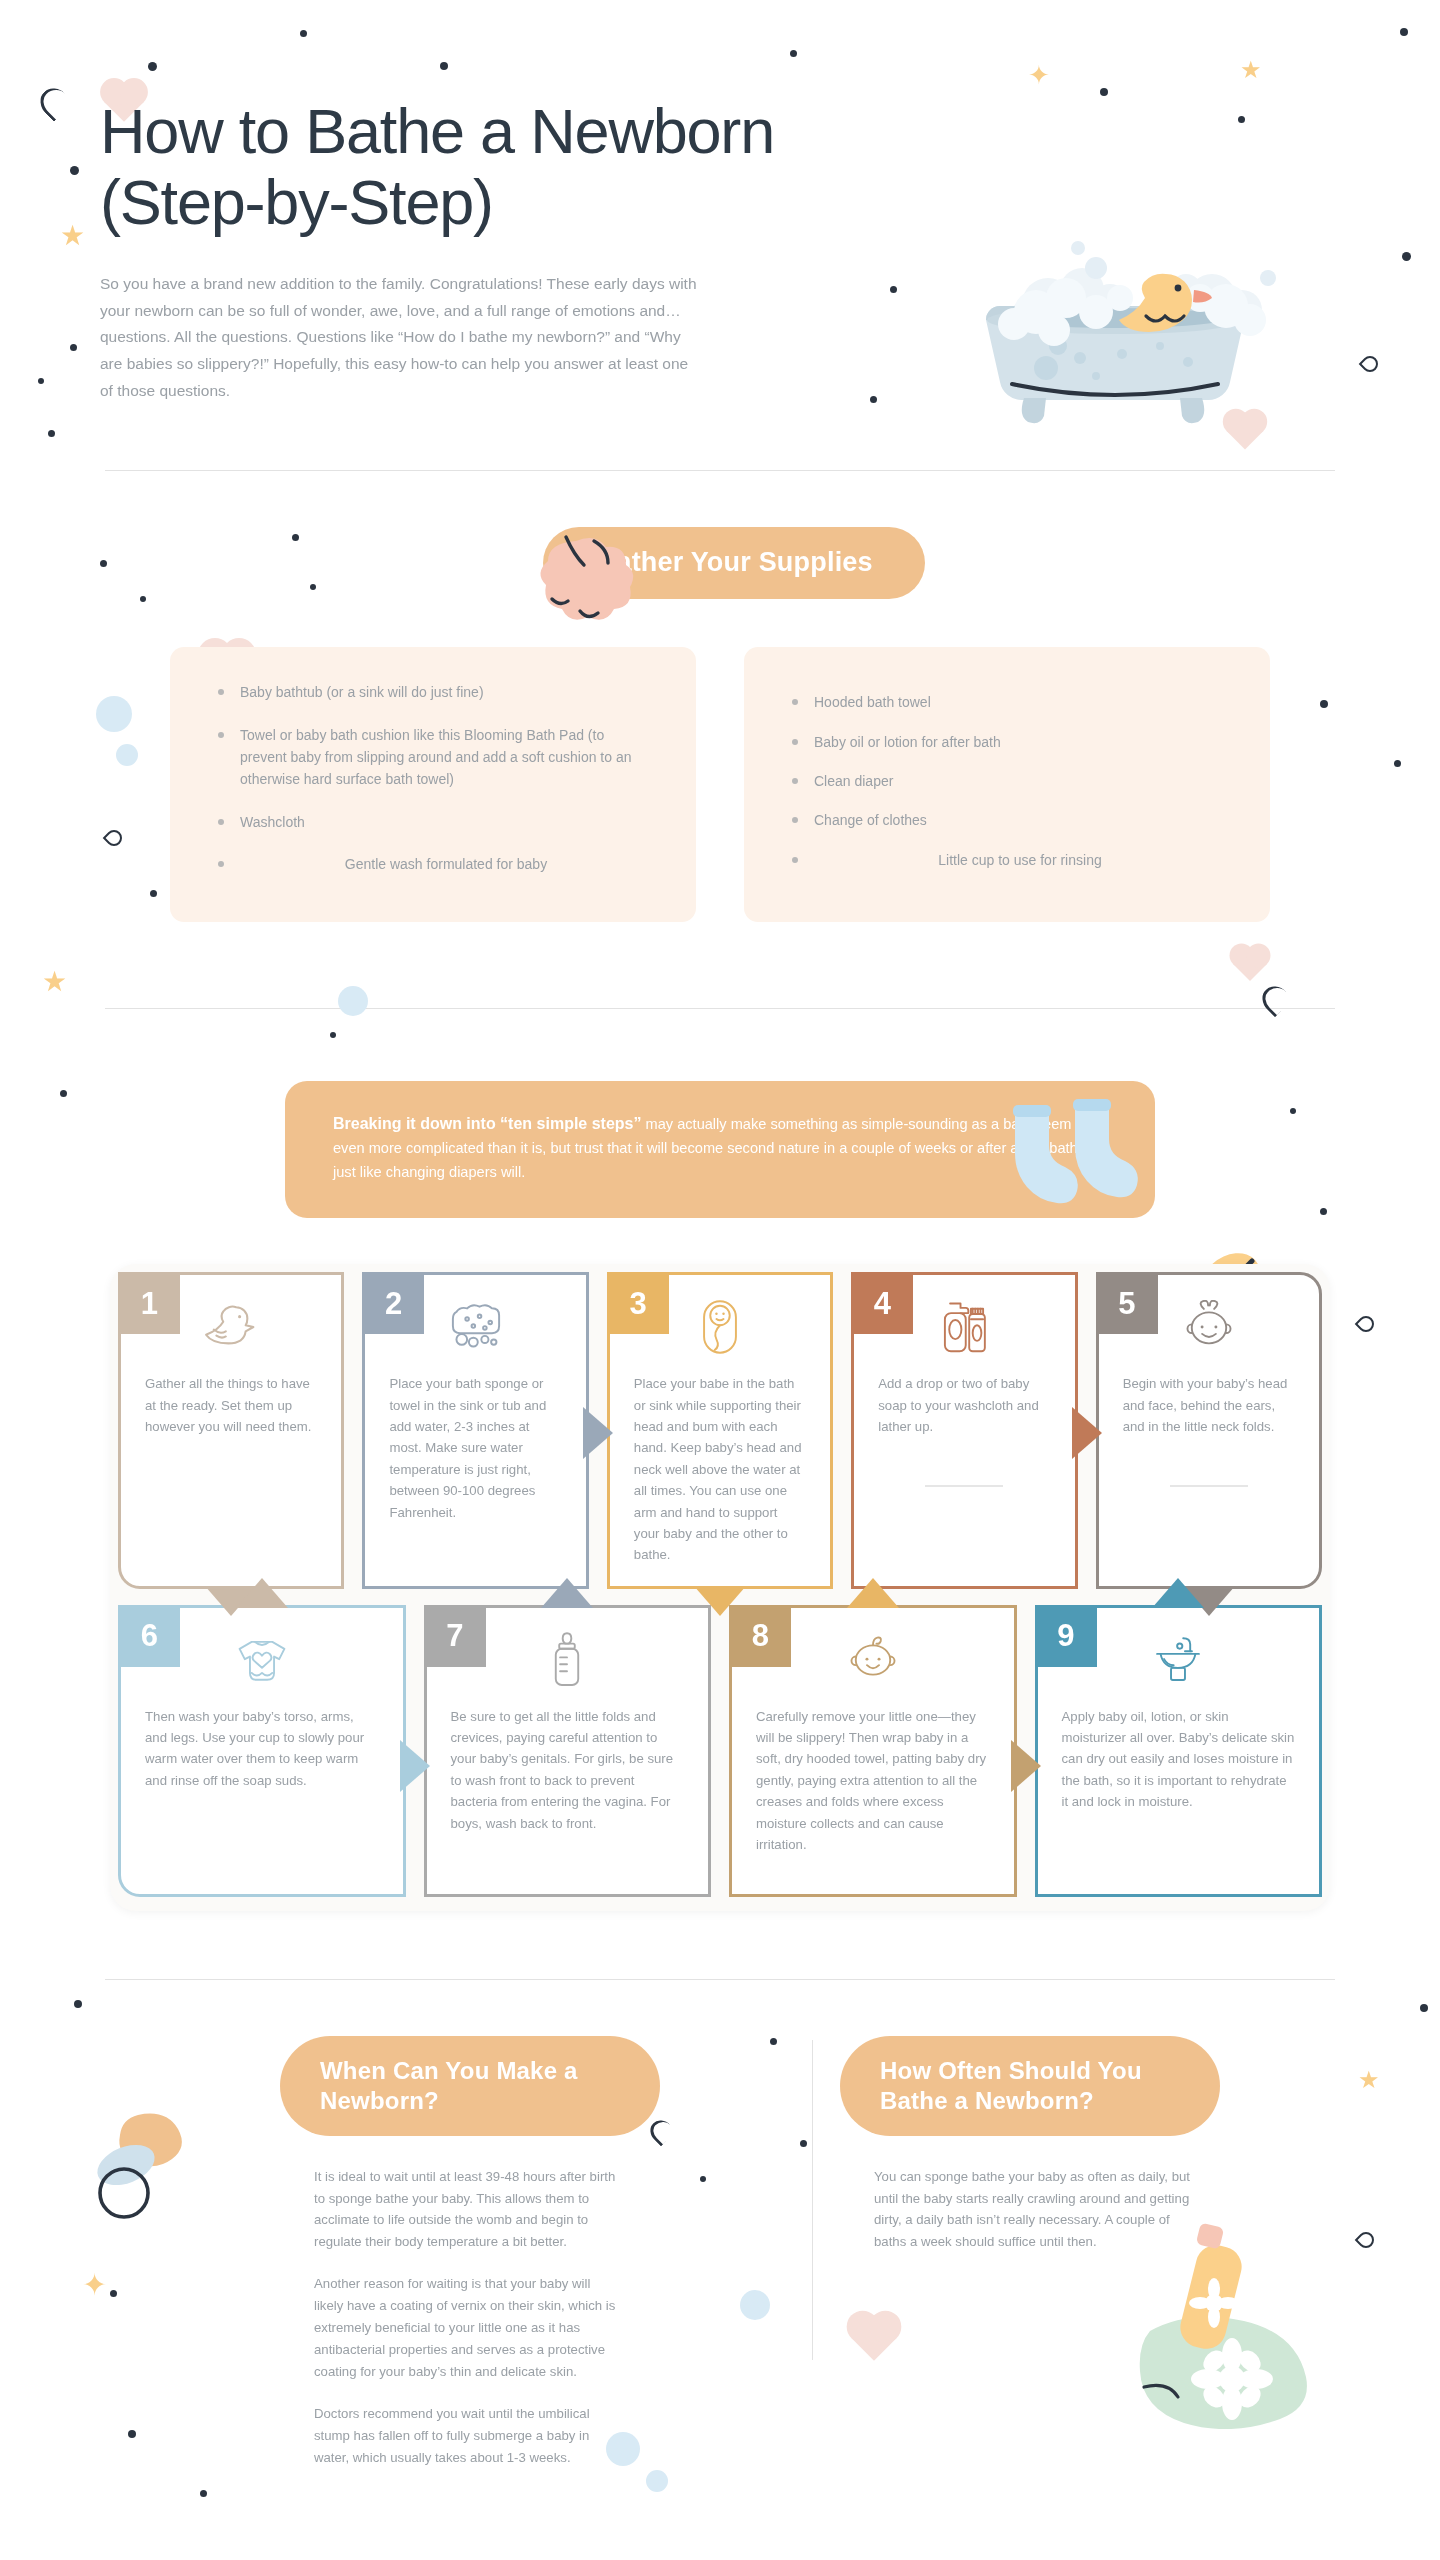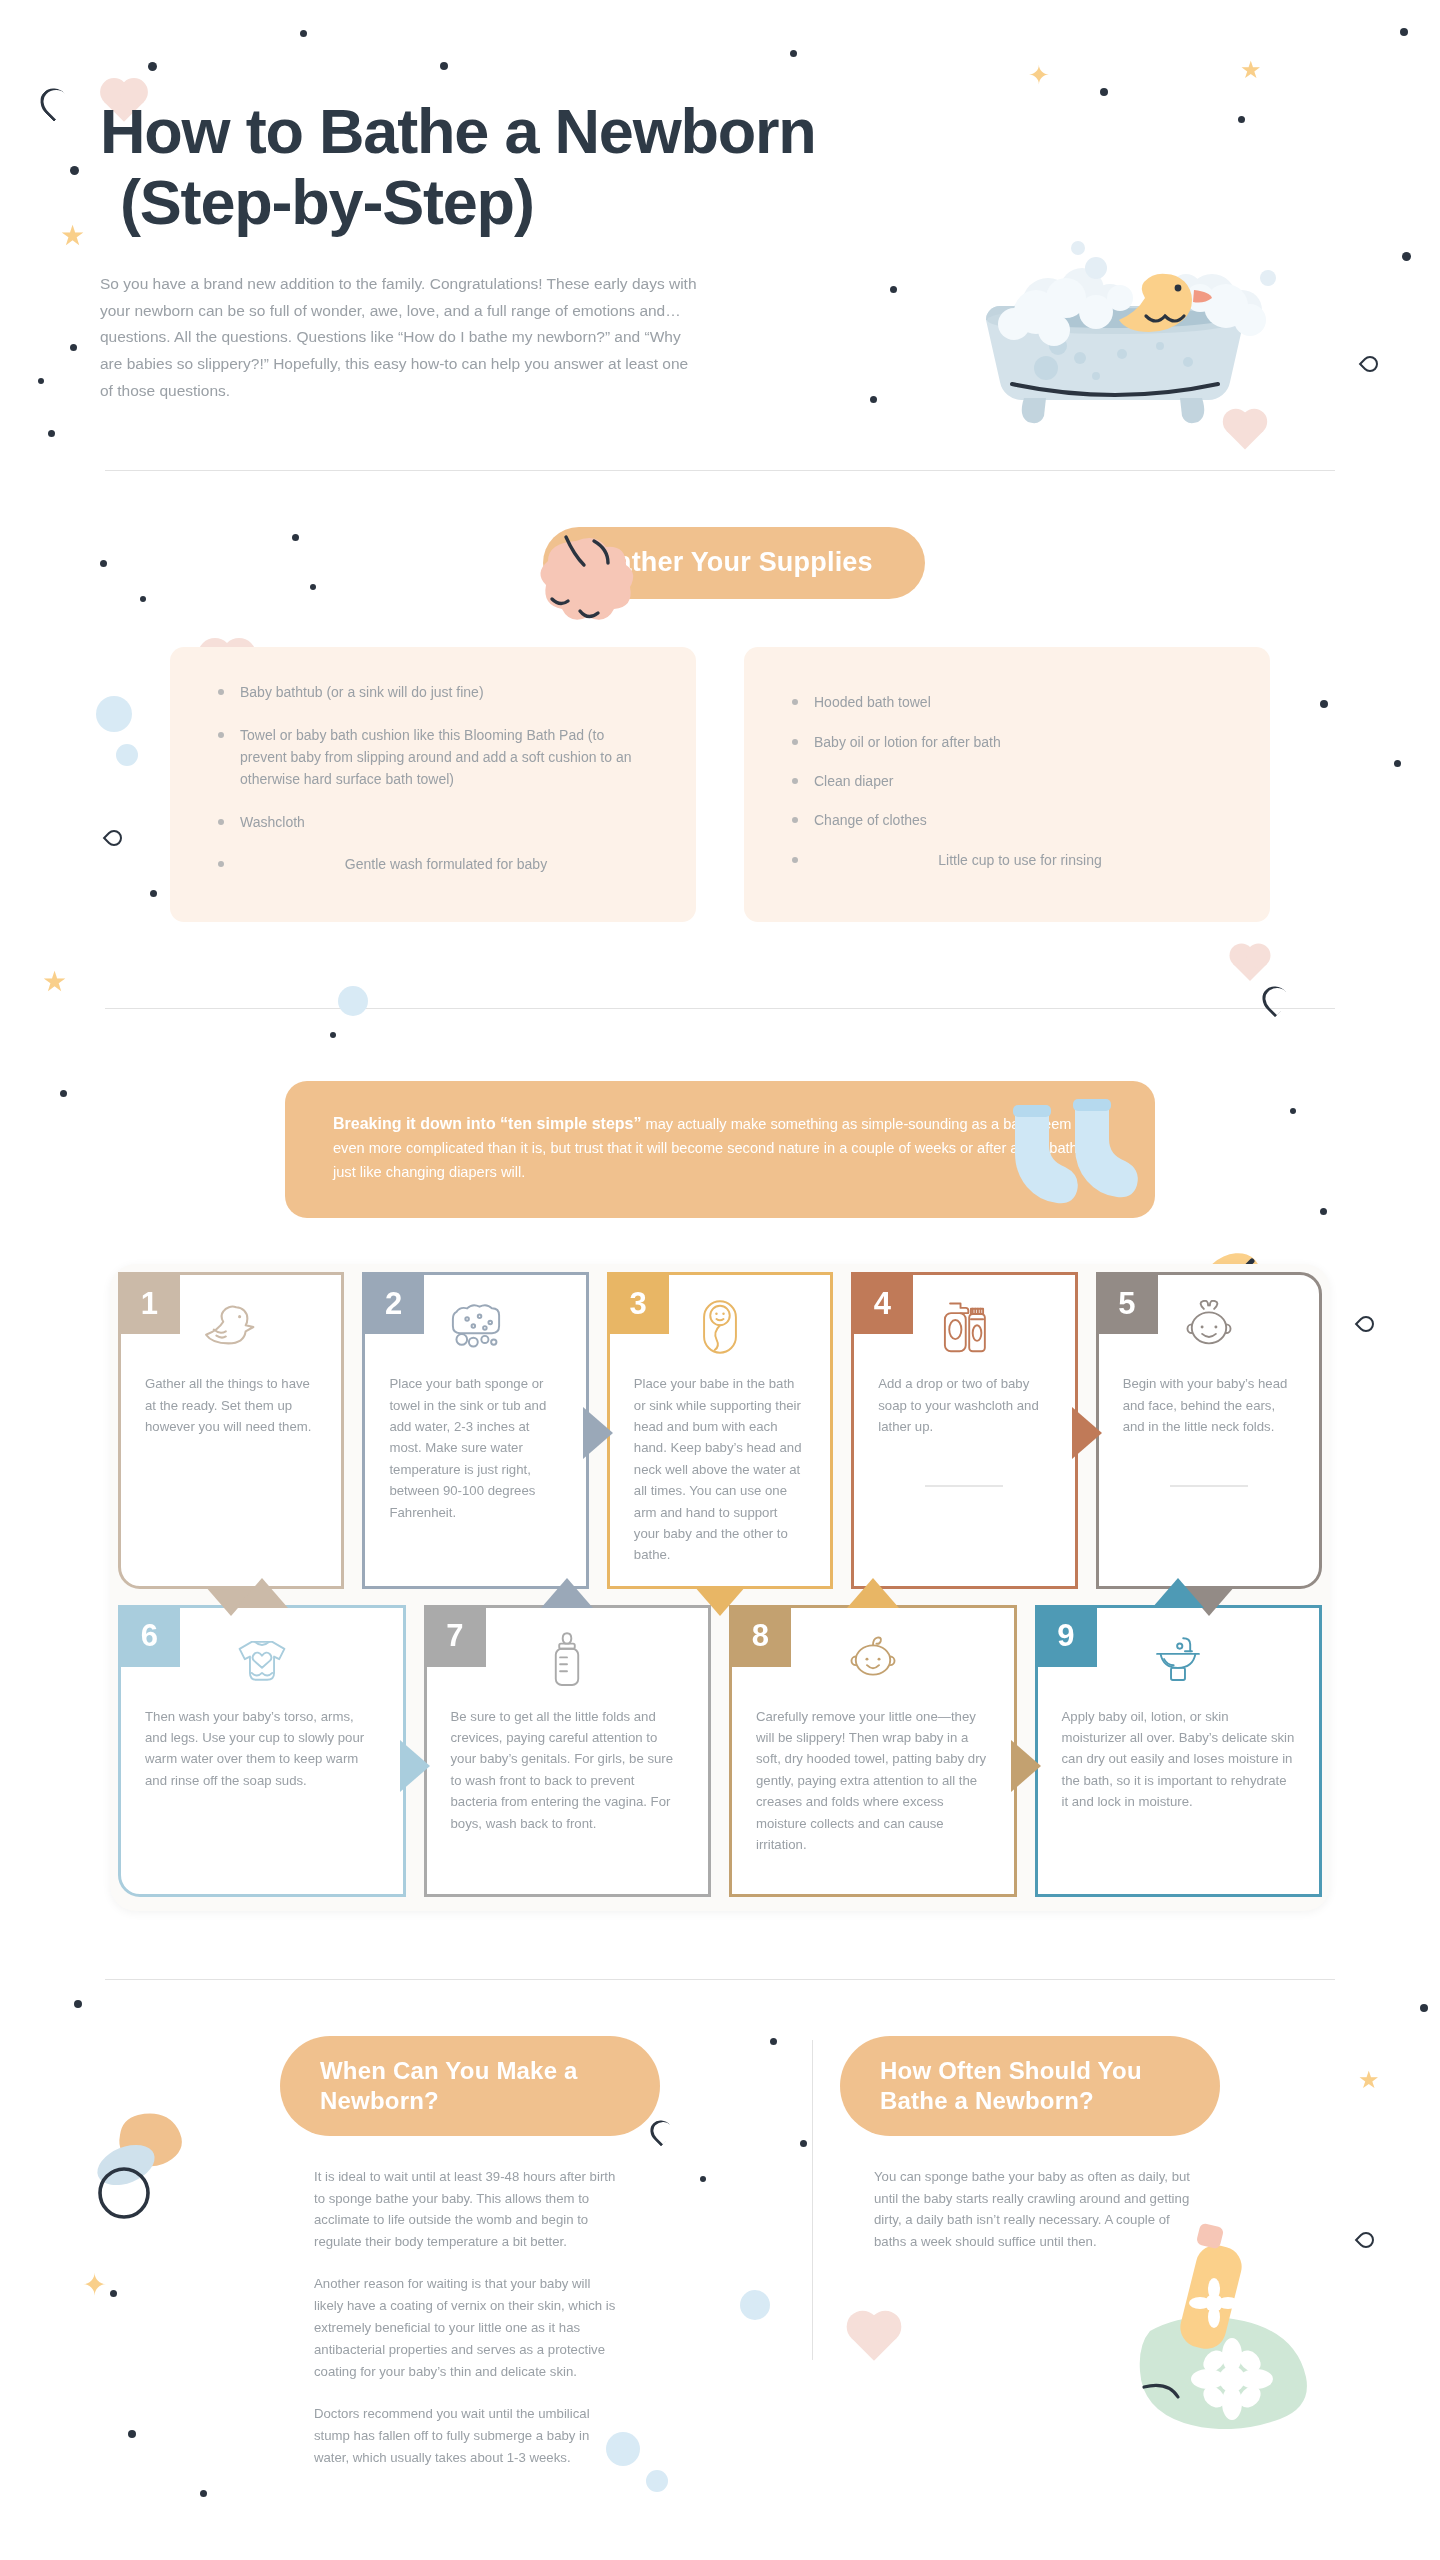--- a/index.html
+++ b/index.html
@@ -52,27 +52,27 @@
     border: 2px solid #2b3440;
     border-radius: 0 50% 50% 50%;
     transform: rotate(-45deg);
   }
 
   
   .header { position: relative; padding: 96px 0 0 0; z-index: 3; }
   .header-inner { width: 1240px; margin: 0 auto; position: relative; }
   .title {
     font-size: 63px;
-    font-weight: 700;
+    font-weight: 400;
     color: #2e3a46;
     letter-spacing: -1.2px;
     line-height: 1.12;
     max-width: 1120px;
   }
-  .title .line2 { display: block; margin-left: 20px; }
+  .title .line2 { display: block; }
   .intro {
     margin-top: 34px;
     width: 600px;
     font-size: 15.5px;
     line-height: 1.72;
     color: #9aa0a6;
   }
 
   .tub-wrap {
     position: absolute;

